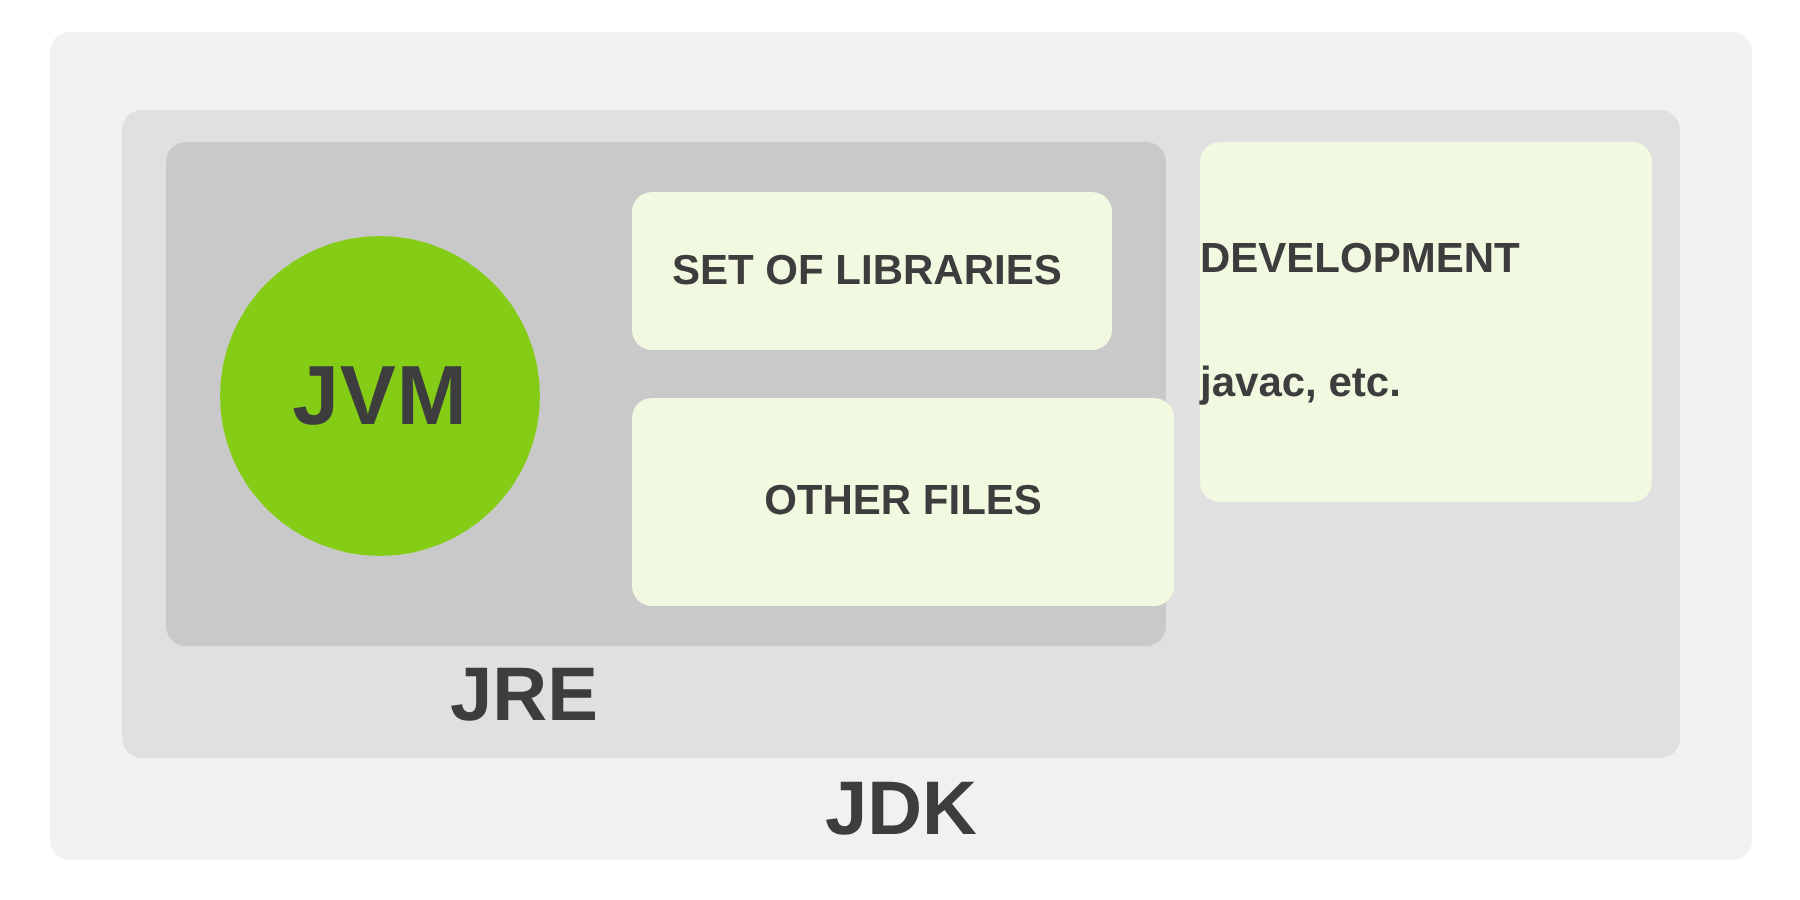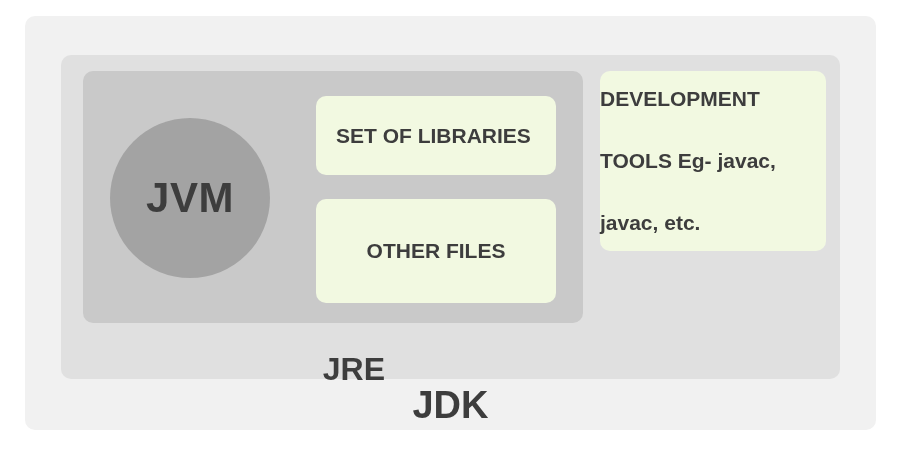--- a/index.html
+++ b/index.html
@@ -30,21 +30,21 @@
   }
   .jvm-area {
     left: 83px; top: 71px;
     width: 500px; height: 252px;
     background: #c9c9c9;
   }
   .jvm-circle {
     left: 110px; top: 118px;
     width: 160px; height: 160px;
     border-radius: 50%;
-    background: #a3a3a3;
+    background: #84cc16;
     display: flex;
     align-items: center;
     justify-content: center;
   }
   .jvm-label {
     font-size: 42px;
     font-weight: 700;
     letter-spacing: 0.5px;
   }
   .content-box {
@@ -57,39 +57,39 @@
     line-height: 26px;
   }
   .libraries-box {
     left: 316px; top: 96px;
     width: 240px; height: 79px;
     padding-left: 20px;
     text-align: left;
   }
   .other-files-box {
     left: 316px; top: 199px;
-    width: 240px; height: 104px;
+    width: 271px; height: 104px;
     align-items: center;
     text-align: left;
   }
   .dev-tools-box {
     left: 600px; top: 71px;
     width: 226px; height: 180px;
     padding-right: 8px;
     text-align: left;
     gap: 36px;
   }
   .content-line { display: block; }
 
   .jre-label {
-    left: 225px; top: 345px;
+    left: 225px; top: 324px;
     width: 160px; height: 48px;
     line-height: 48px;
-    text-align: right;
-    font-size: 32px;
+    text-align: left;
+    font-size: 38px;
     font-weight: 700;
   }
   .jdk-label {
     left: 25px; top: 380px;
     width: 851px; height: 50px;
     line-height: 50px;
     text-align: center;
     font-size: 38px;
     font-weight: 700;
   }
@@ -112,21 +112,20 @@
   <div class="abs content-box libraries-box">
     <span class="content-line">SET OF LIBRARIES</span>
   </div>
 
   <div class="abs content-box other-files-box">
     <span class="content-line">OTHER FILES</span>
   </div>
 
   <div class="abs content-box dev-tools-box">
     <span class="content-line">DEVELOPMENT</span>
-    <span class="content-line">TOOLS Eg- javac,</span>
     <span class="content-line">javac, etc.</span>
   </div>
 
   <div class="abs jre-label">JRE</div>
 
   <div class="abs jdk-label">JDK</div>
 
 </div>
 
 </body></html>

